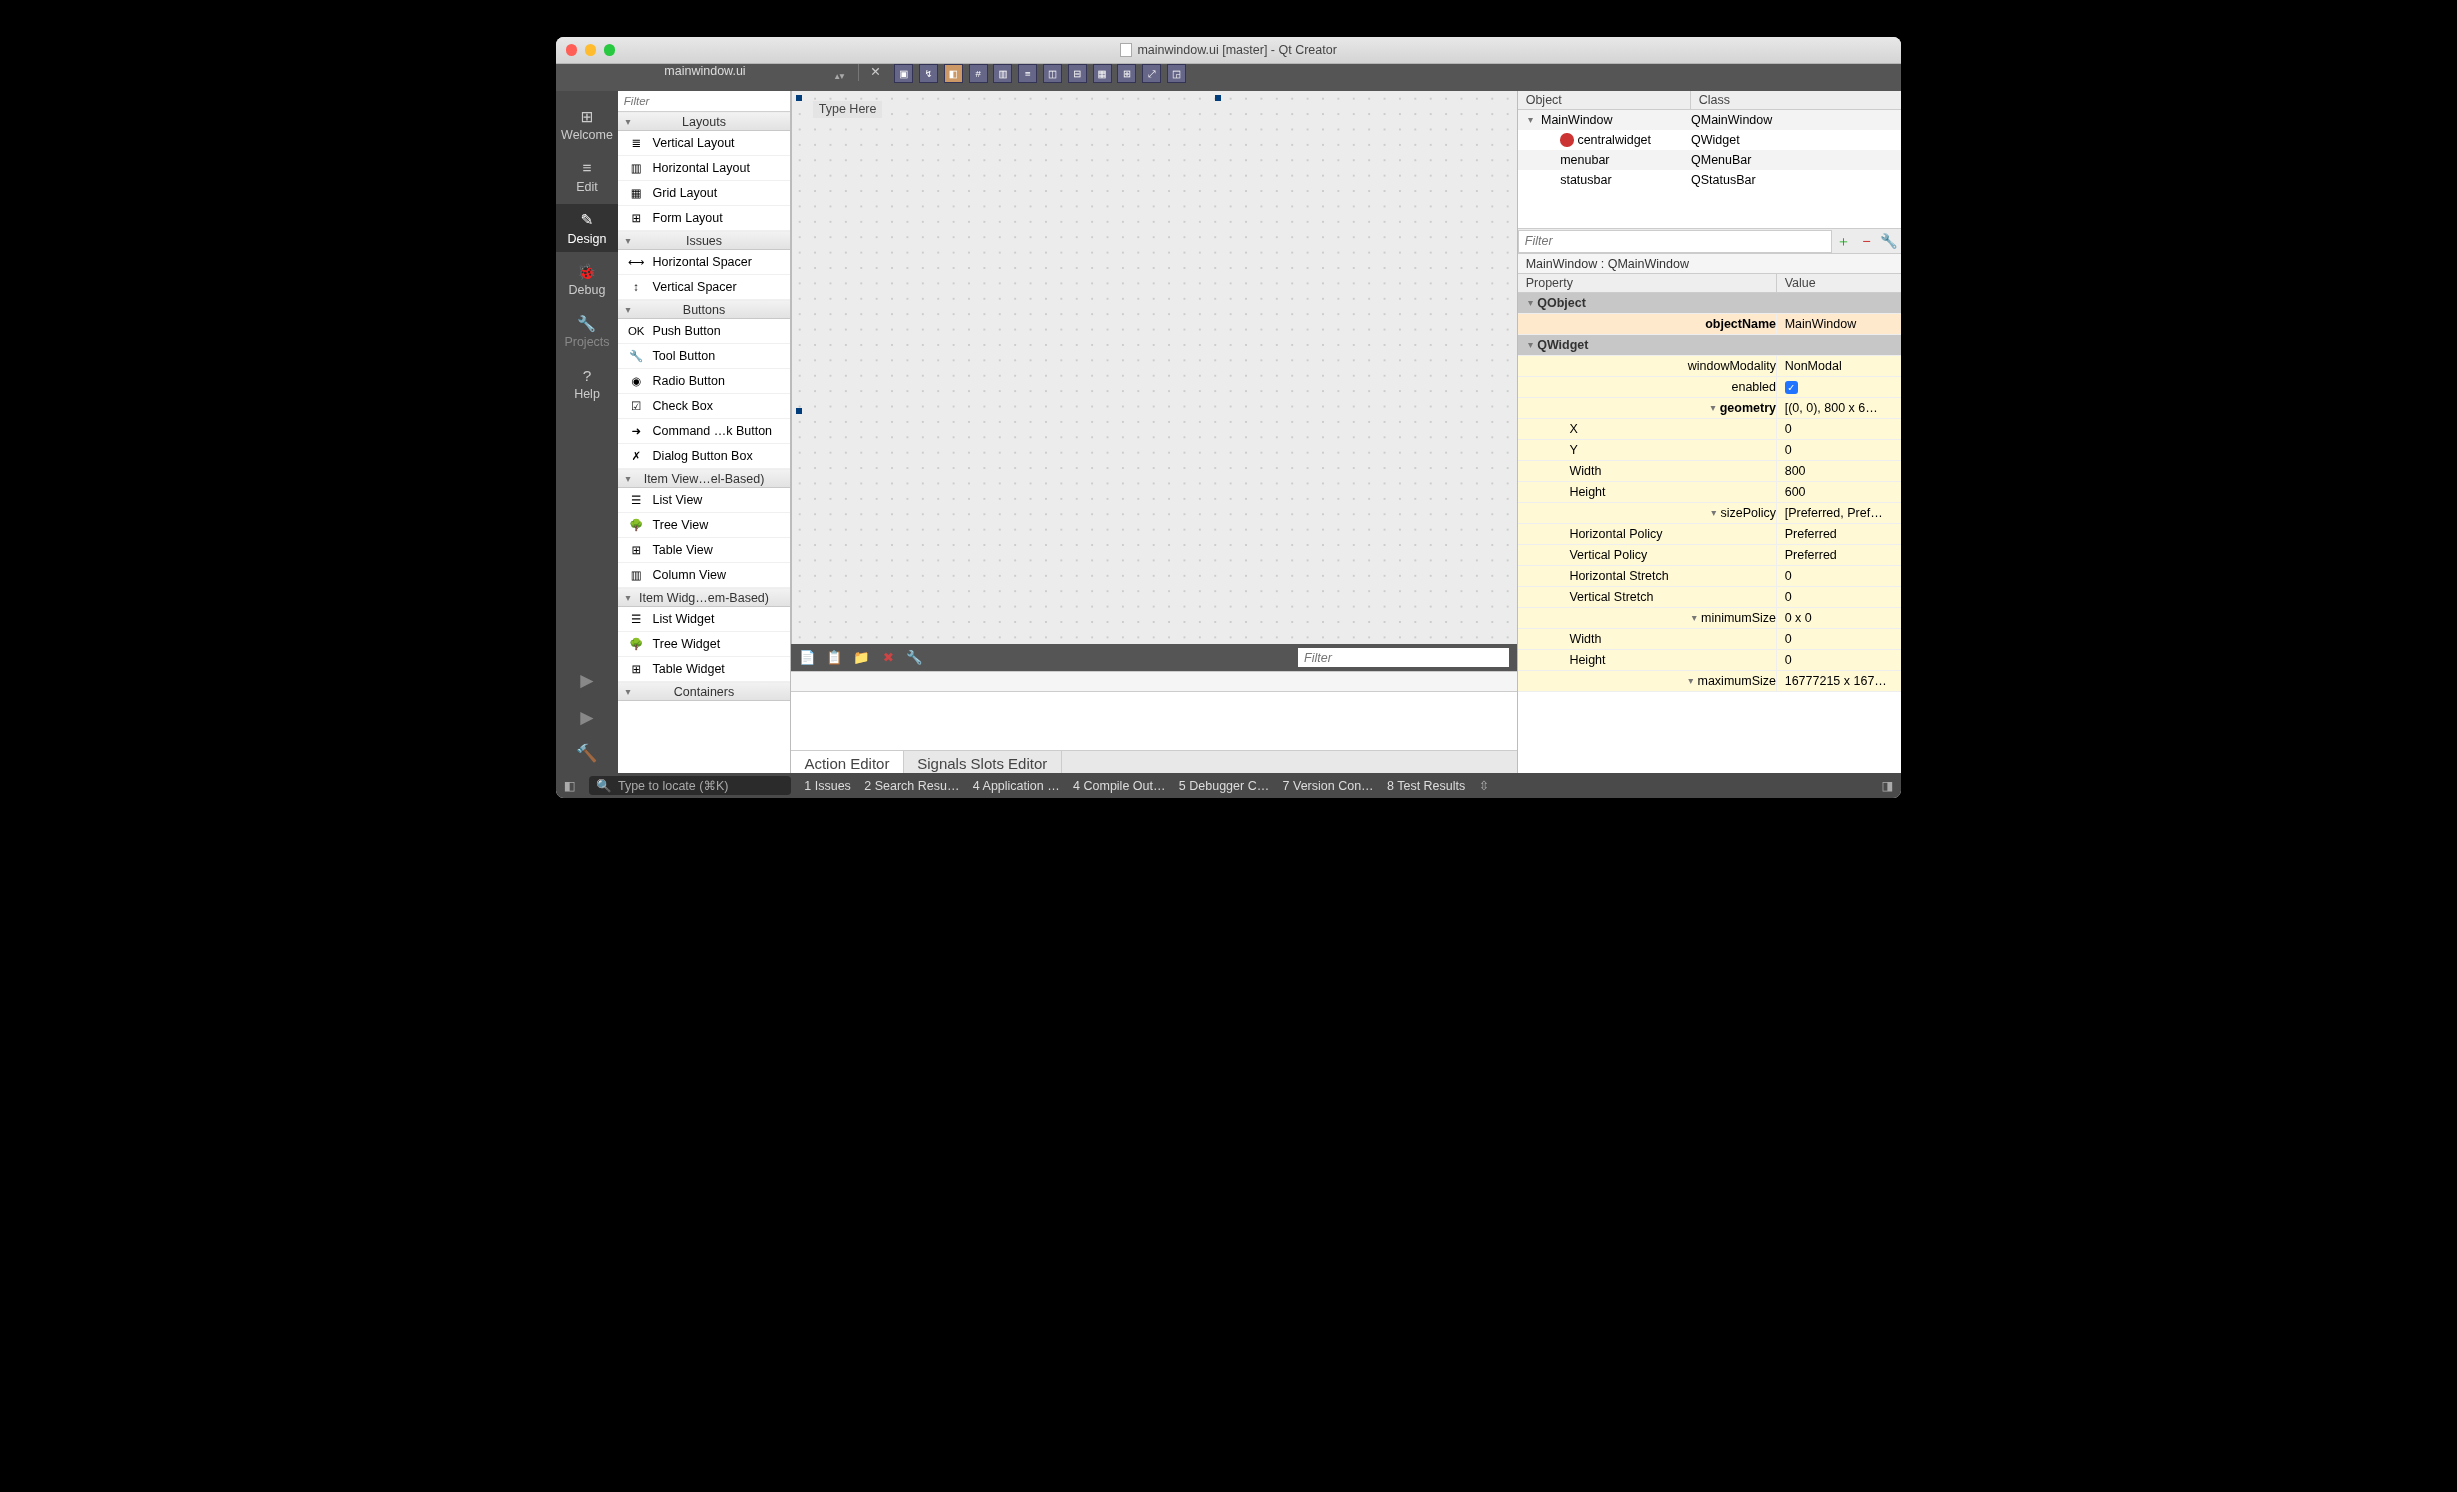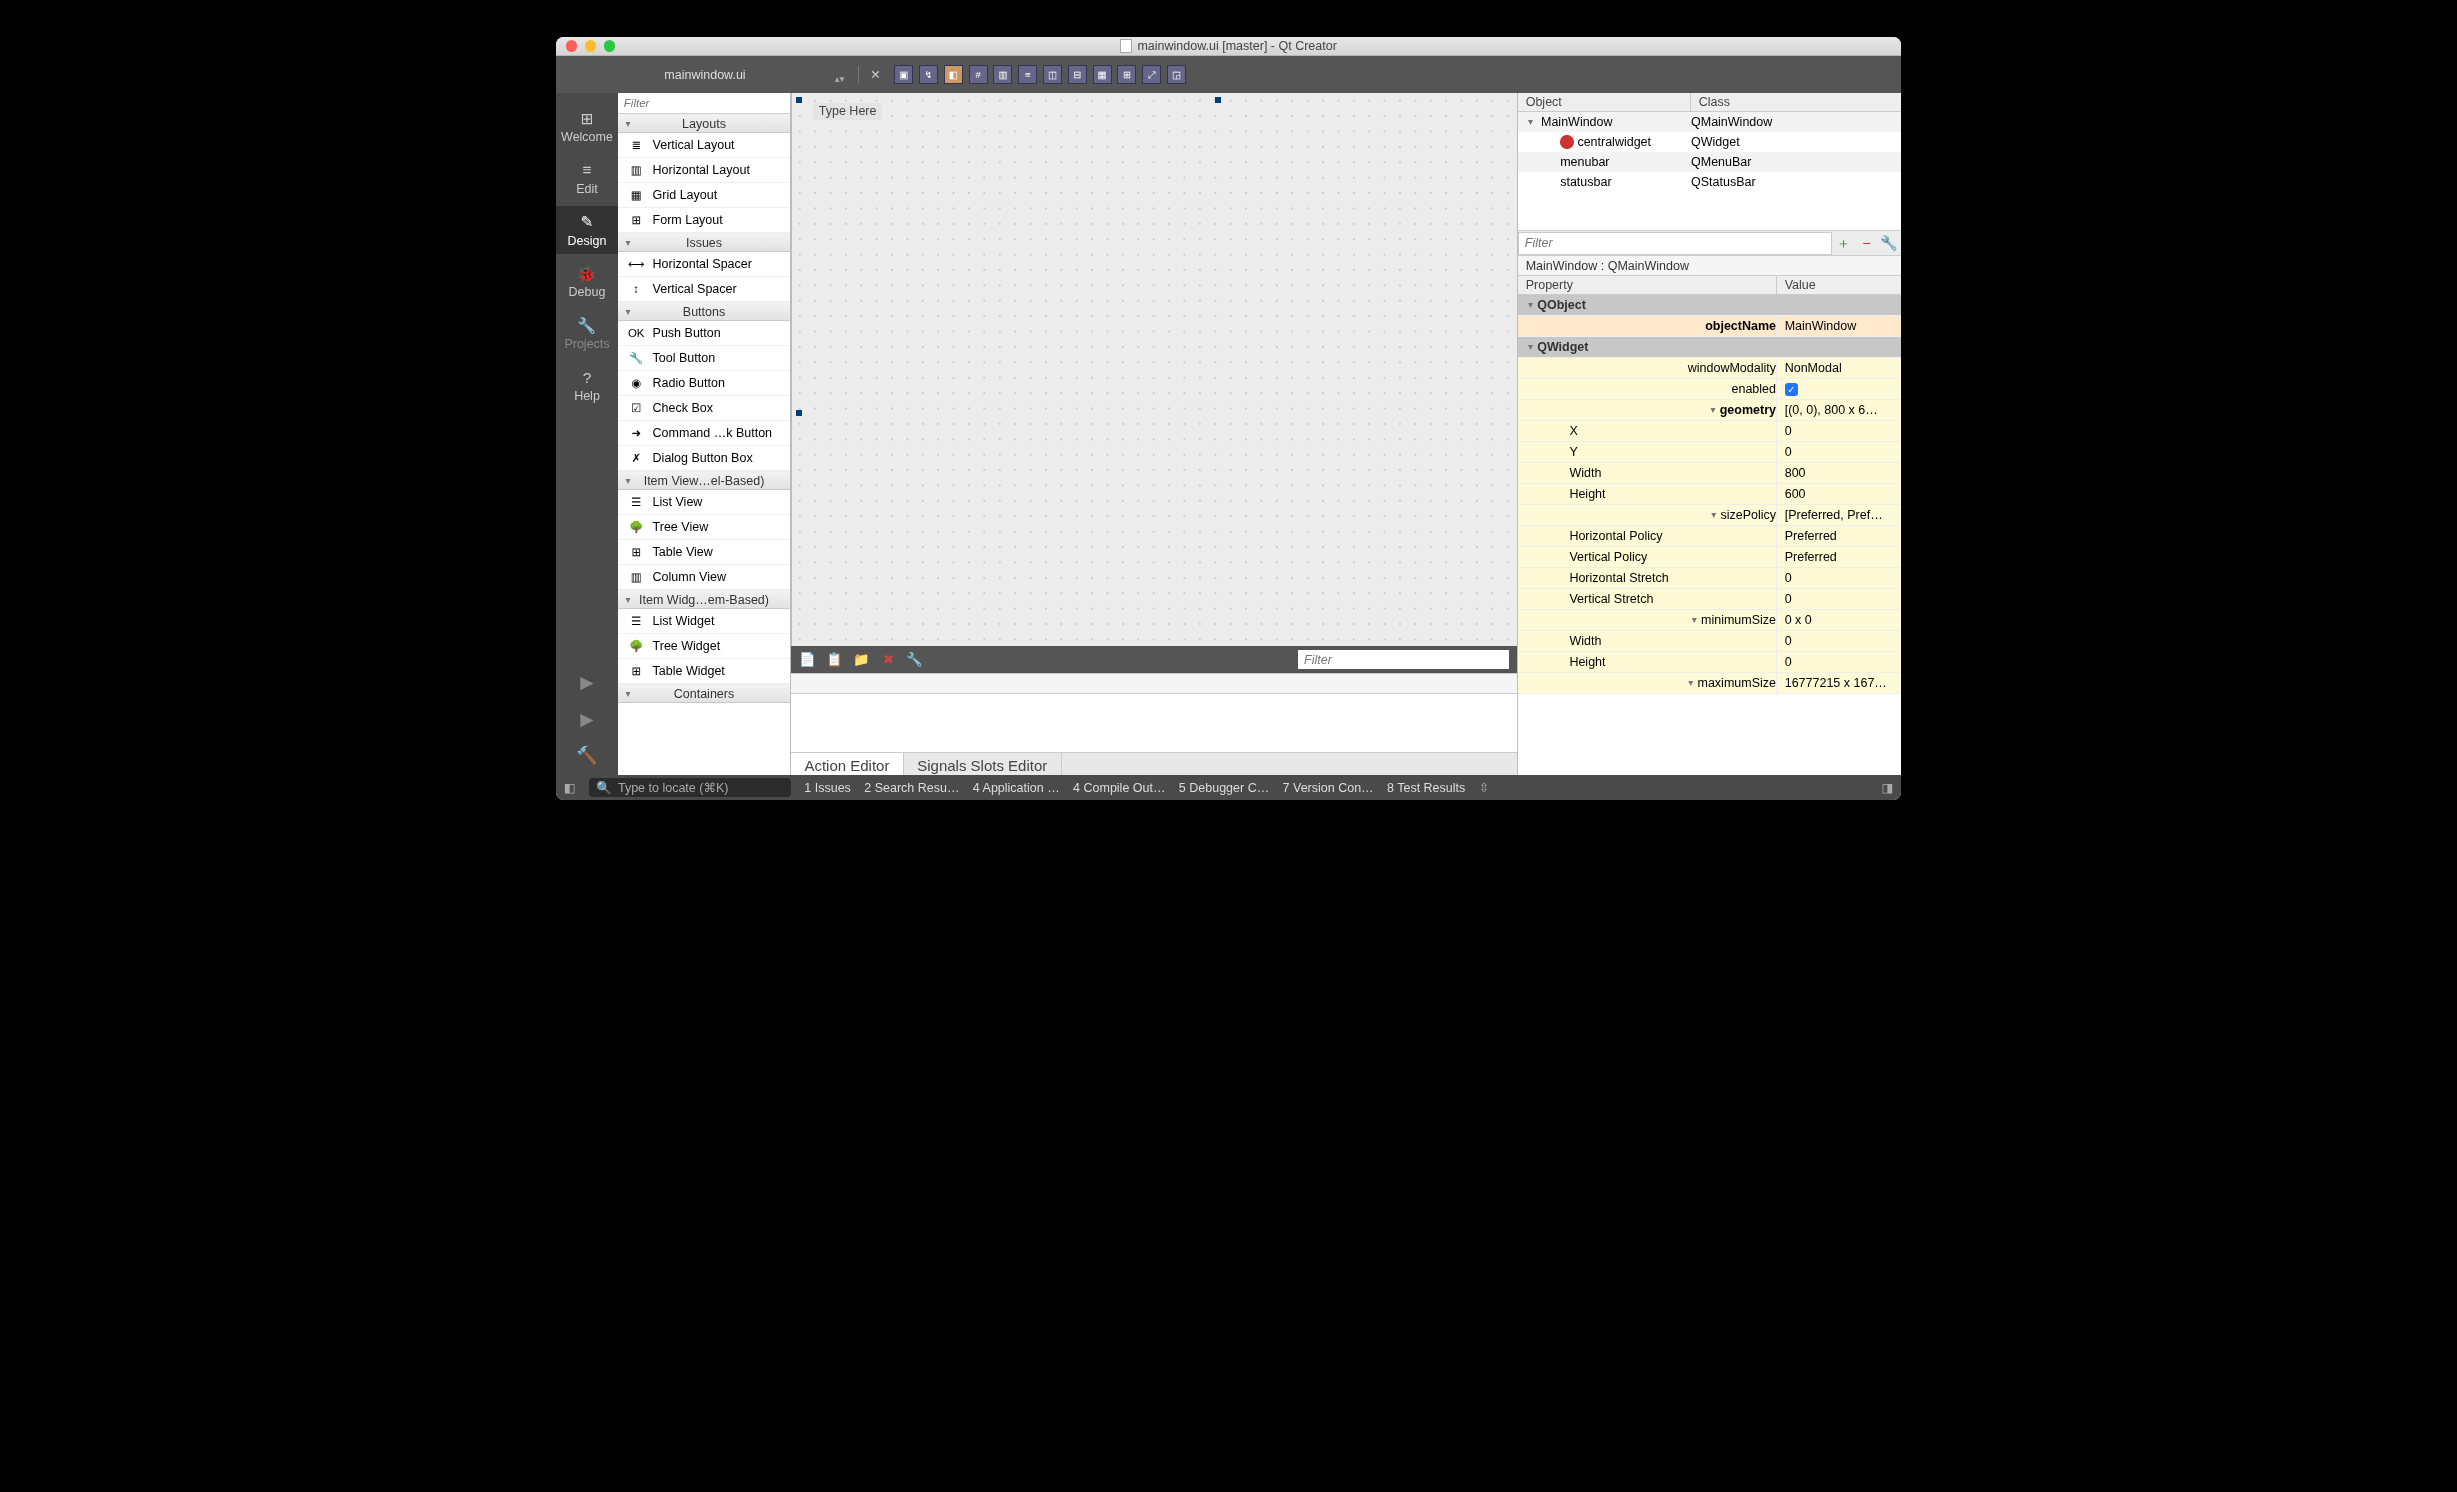--- a/index.html
+++ b/index.html
@@ -1,24 +1,24 @@
 <!DOCTYPE html>
 <html><head>
 <meta charset="utf-8">
 <style>
 * { margin: 0; padding: 0; box-sizing: border-box; font-family: -apple-system, "Helvetica Neue", Arial, sans-serif; font-size: 12.5px; }
 body { background: #000; width: 2457px; height: 1493px; display: flex; align-items: flex-start; justify-content: center; }
 .window { width: 1345px; margin-top: 37px; background: #ececec; border-radius: 7.7px; overflow: hidden; box-shadow: 0 19px 58px rgba(0,0,0,0.6); }
-.titlebar { height: 19px; background: linear-gradient(#e8e8e8,#d4d4d4); display:flex; align-items:center; position:relative; border-bottom:1px solid #b5b5b5;}
+.titlebar { height: 27px; background: linear-gradient(#e8e8e8,#d4d4d4); display:flex; align-items:center; position:relative; border-bottom:1px solid #b5b5b5;}
 .traffic { display:flex; gap:7.7px; margin-left:9.6px; }
 .tl { width:11.5px; height:11.5px; border-radius:50%; }
 .red{background:#ff5f57;} .yellow{background:#febc2e;} .green{background:#28c840;}
 .title-center{ position:absolute; left:0; right:0; text-align:center; font-size:12.5px; color:#444; display:flex; align-items:center; justify-content:center; gap:5.8px;}
 .doc-icon{width:11.5px;height:13.4px;background:#fff;border:1px solid #aaa;display:inline-block;}
-.subbar{ height:37px; background:#555; display:flex; align-items:center; color:#ddd; }
+.subbar{ height:27px; background:#555; display:flex; color:#ddd; }
 .subbar-file{ width:298px; text-align:center; position:relative;}
 .subbar-file .dd{position:absolute;right:9.6px;top:5.8px;font-size:9.6px;color:#aaa;}
 .subbar-sep{width:1px;height:17.3px;background:#777;margin:0 3.8px;}
 .subbar-x{padding:0 7.7px;color:#ccc;cursor:pointer;}
 .tb-icons{display:flex;gap:5.8px;padding-left:5.8px;}
 .tb-icons .ic{width:19px;height:19px;background:#668; border:1px solid #335; display:flex;align-items:center;justify-content:center;font-size:9.6px;color:#fff;}
 .body{display:flex; height:682px;}
 .leftnav{width:62px;background:#4a4a4a;display:flex;flex-direction:column;align-items:center;padding-top:9.6px;gap:3.8px;}
 .leftnav .nav-item{width:100%;height:48px;display:flex;flex-direction:column;align-items:center;justify-content:center;gap:1.9px;color:#ccc;font-size:9.6px;cursor:pointer;}
 .leftnav .nav-item.active{background:#333;color:#fff;}

